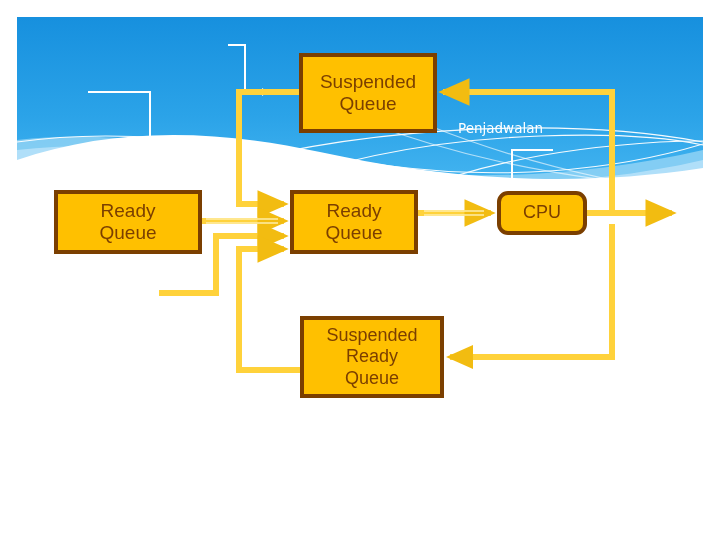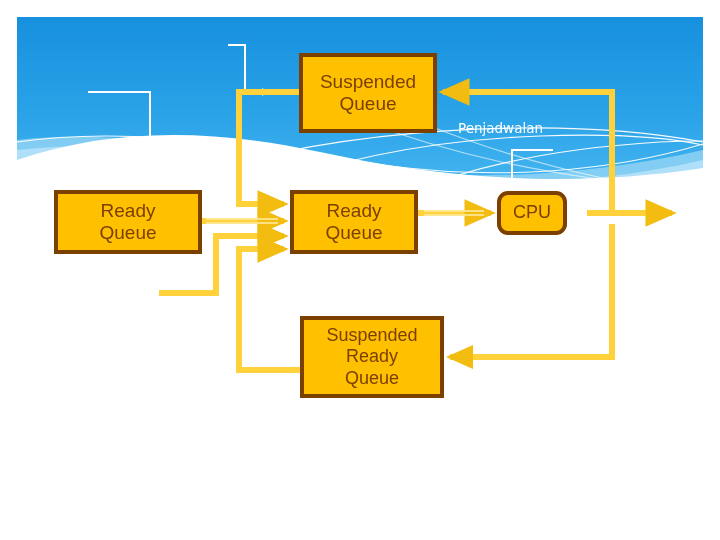--- a/index.html
+++ b/index.html
@@ -44,21 +44,21 @@
   }
   #node-batch {
     left: 54px; top: 190px; width: 148px; height: 64px;
     font-size: 19px;
   }
   #node-ready {
     left: 290px; top: 190px; width: 128px; height: 64px;
     font-size: 19px;
   }
   #node-cpu {
-    left: 497px; top: 191px; width: 70px; height: 44px;
+    left: 497px; top: 191px; width: 90px; height: 44px;
     border-radius: 11px;
     font-size: 18px;
   }
   #node-suspended-ready {
     left: 300px; top: 316px; width: 144px; height: 82px;
     font-size: 18px;
   }
   #label-scheduler {
     position: absolute;
     left: 458px;

